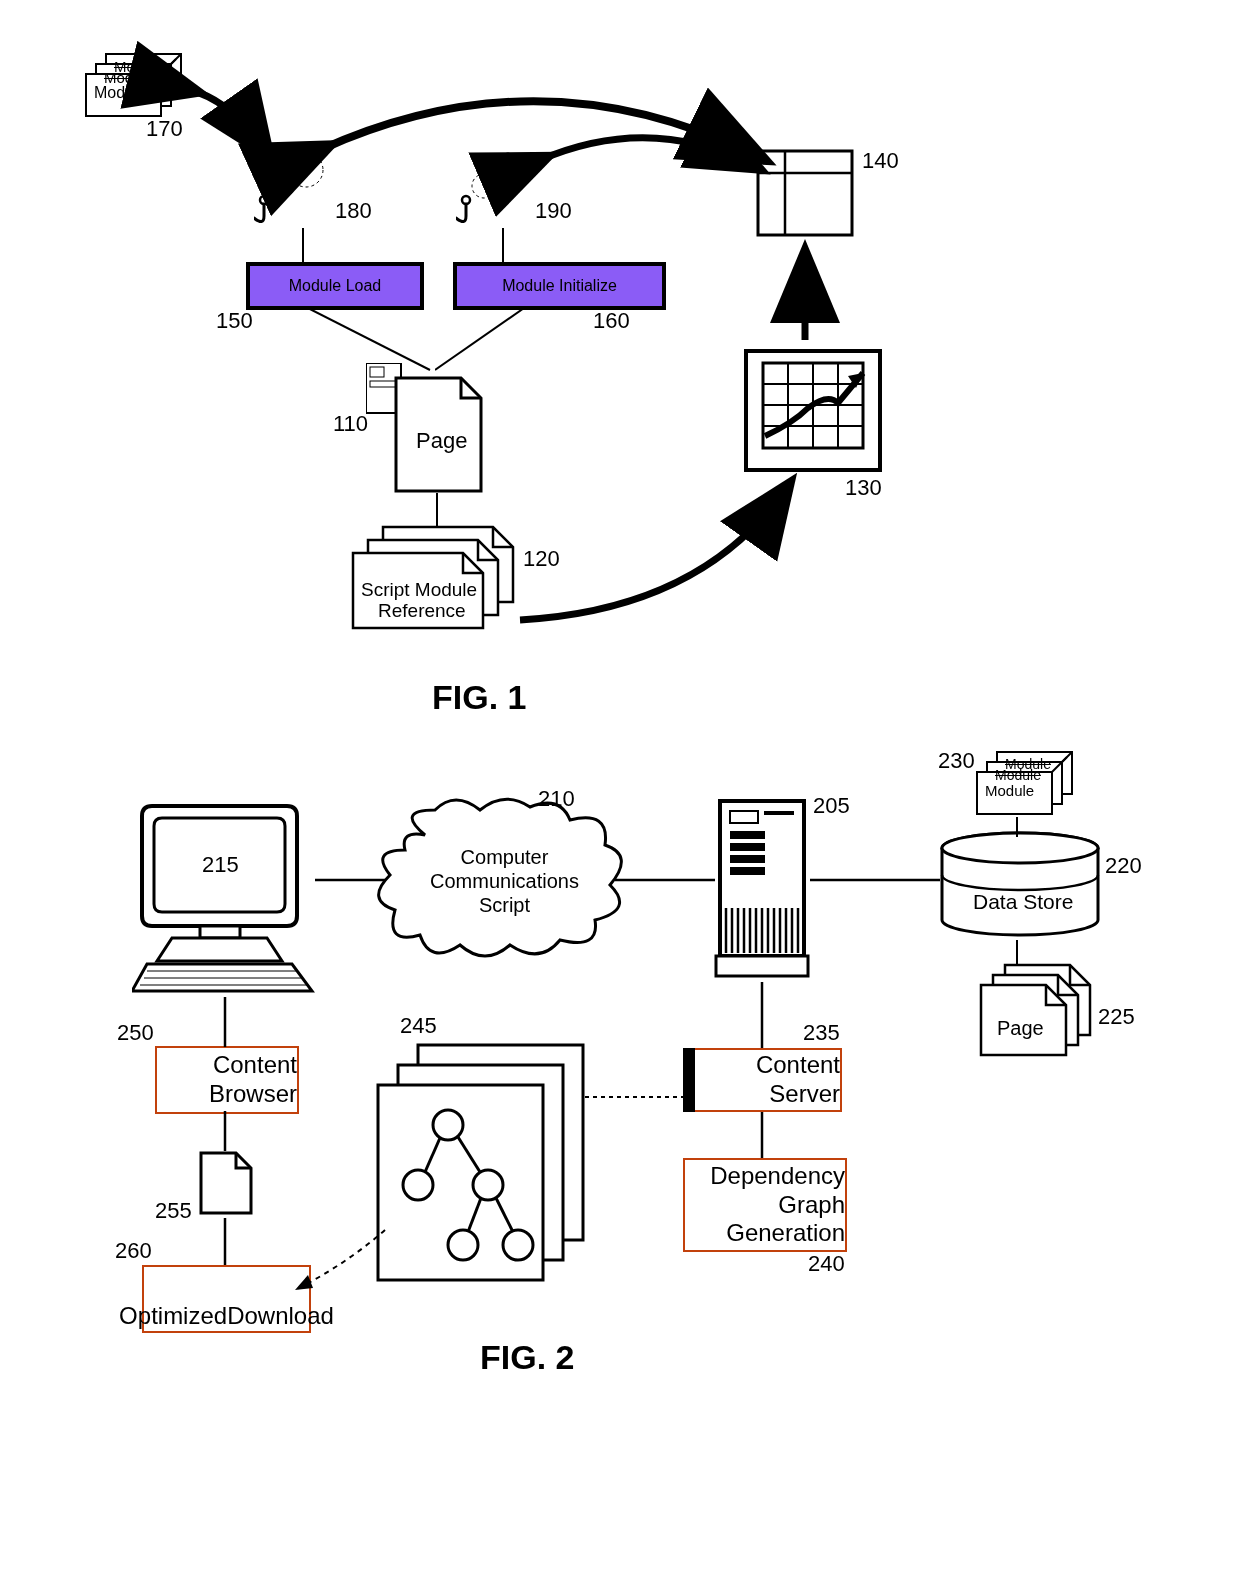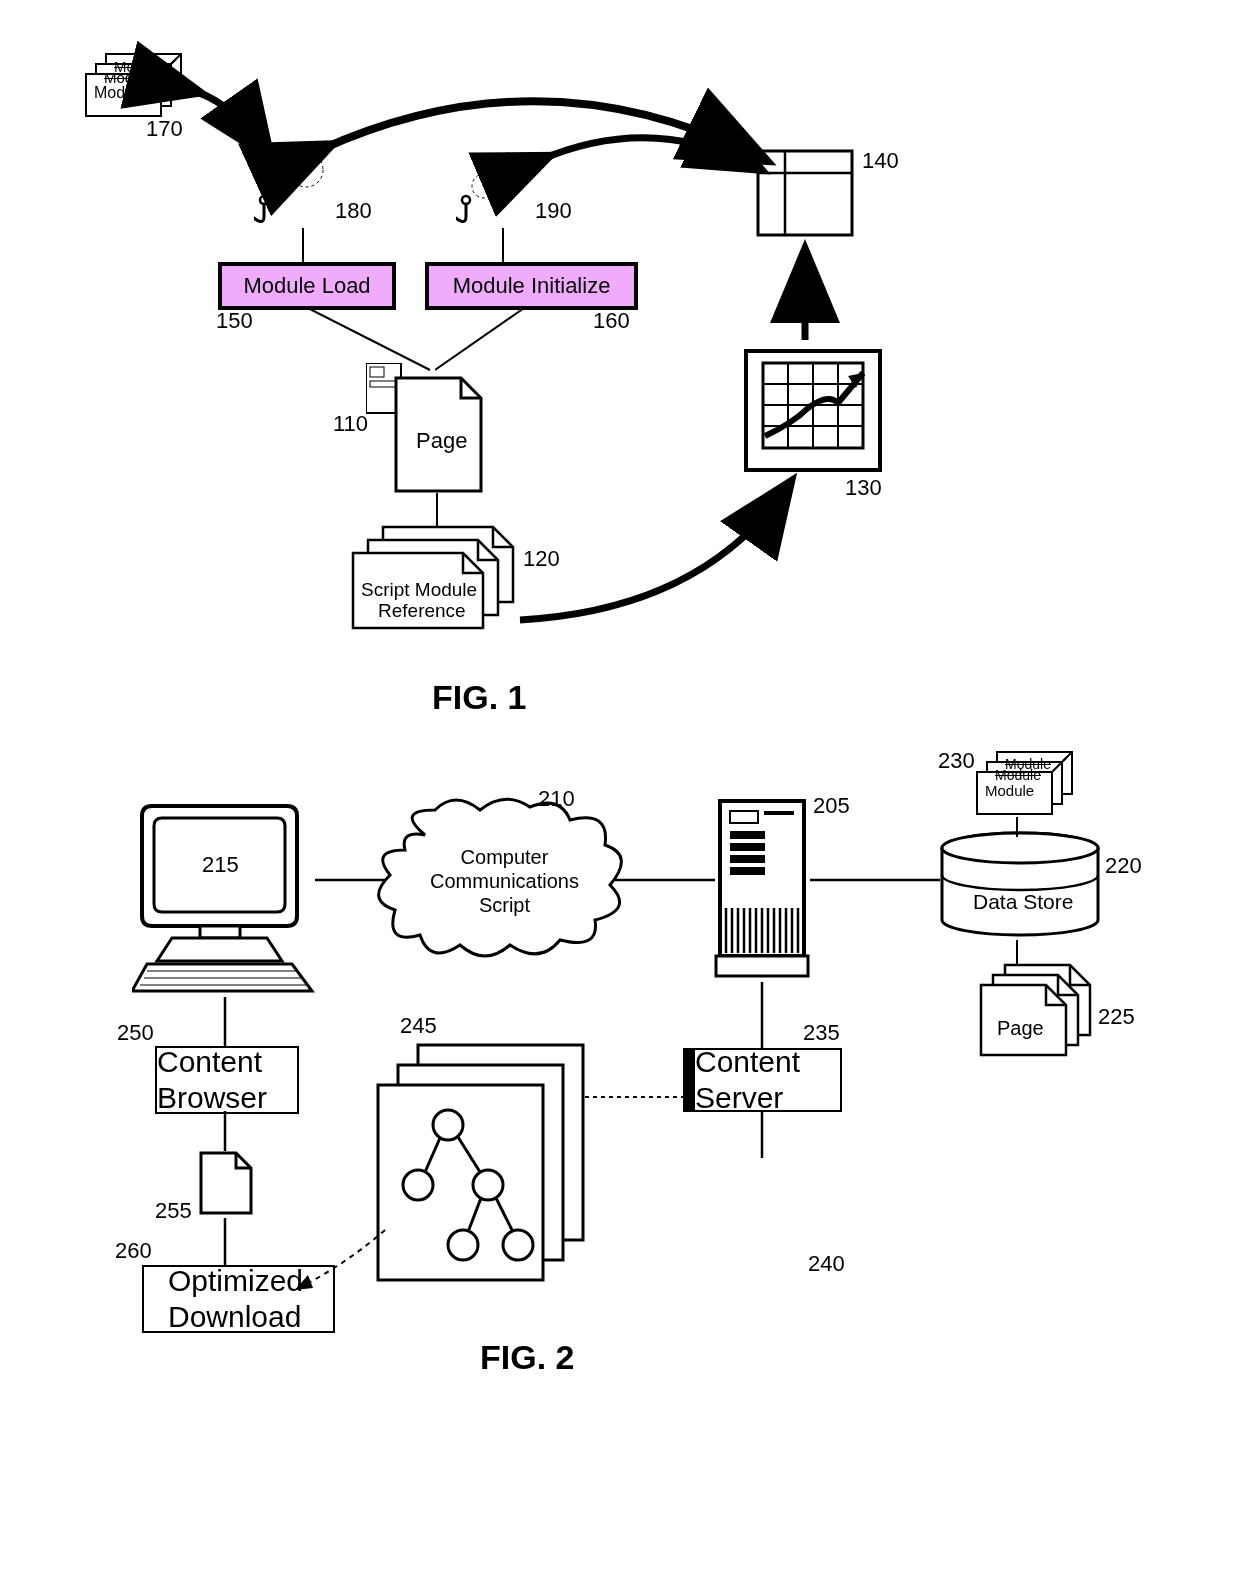--- a/index.html
+++ b/index.html
@@ -11,36 +11,37 @@
   .page {
     position: relative;
     width: 1240px;
     height: 1577px;
     background: #fff;
     border-radius: 18px;
   }
   .abs { position: absolute; }
   .box {
     border: 4px solid #000;
-    background: #f0abfc;
+    background: #8b5cf6;
     display: flex;
     align-items: center;
     justify-content: center;
     text-align: center;
-    font-size: 22px;
+    font-size: 16px;
     line-height: 1.2;
+    margin-left: 28px;
   }
   .thinbox {
-    border: 2px solid #000000;
+    border: 2px solid #c2410c;
     background: #fff;
     display: flex;
-    align-items: flex-start;
+    align-items: flex-end;
     justify-content: center;
     text-align: center;
-    font-size: 30px;
+    font-size: 24px;
     line-height: 1.2;
   }
   .reflabel {
     font-size: 22px;
     line-height: 1;
   }
   .figlabel {
     font-size: 34px;
     font-weight: bold;
   }
@@ -309,21 +310,21 @@
   </svg>
 </div>
 <span class="abs reflabel" style="left:155px; top:1200px;">255</span>
 <svg class="abs" style="left:220px; top:1111px;" width="10" height="40">
       <line x1="5" y1="0" x2="5" y2="40" stroke="#000" stroke-width="2.5"></line>
     </svg>
 <svg class="abs" style="left:220px; top:1218px;" width="10" height="48">
       <line x1="5" y1="0" x2="5" y2="48" stroke="#000" stroke-width="2.5"></line>
     </svg>
 
-<div class="abs thinbox" style="left:142px; top:1265px; width:165px; height:64px; flex-direction:column;padding-left:24px;">
+<div class="abs thinbox" style="left:142px; top:1265px; width:165px; height:64px; flex-direction:row;">
   <span>Optimized</span>
   <span>Download</span>
 </div>
 <span class="abs reflabel" style="left:115px; top:1240px;">260</span>
 
 <div class="abs" style="left:368px; top:1040px; width:230px; height:260px;">
   <svg width="230" height="260" viewBox="0 0 230 260">
     <rect x="50" y="5" width="165" height="195" fill="#fff" stroke="#000" stroke-width="3"></rect>
     <rect x="30" y="25" width="165" height="195" fill="#fff" stroke="#000" stroke-width="3"></rect>
     <rect x="10" y="45" width="165" height="195" fill="#fff" stroke="#000" stroke-width="3"></rect>
@@ -355,20 +356,25 @@
 </div>
 <span class="abs reflabel" style="left:803px; top:1022px;">235</span>
 <svg class="abs" style="left:757px; top:982px;" width="10" height="66">
       <line x1="5" y1="0" x2="5" y2="66" stroke="#000" stroke-width="2.5"></line>
     </svg>
 
 <svg class="abs" style="left:585px; top:1092px;" width="100" height="10">
   <line x1="0" y1="5" x2="100" y2="5" stroke="#000" stroke-width="2" stroke-dasharray="4,4"></line>
 </svg>
 
+<div class="abs thinbox" style="left:683px; top:1158px; width:160px; height:90px; flex-direction:column;">
+  <span>Dependency</span>
+  <span>Graph</span>
+  <span>Generation</span>
+</div>
 <span class="abs reflabel" style="left:808px; top:1253px;">240</span>
 <svg class="abs" style="left:757px; top:1112px;" width="10" height="46">
       <line x1="5" y1="0" x2="5" y2="46" stroke="#000" stroke-width="2.5"></line>
     </svg>
 
 <svg class="abs" style="left:1012px; top:817px;" width="10" height="20">
       <line x1="5" y1="0" x2="5" y2="20" stroke="#000" stroke-width="2"></line>
     </svg>
 <svg class="abs" style="left:1012px; top:940px;" width="10" height="25">
       <line x1="5" y1="0" x2="5" y2="25" stroke="#000" stroke-width="2"></line>

